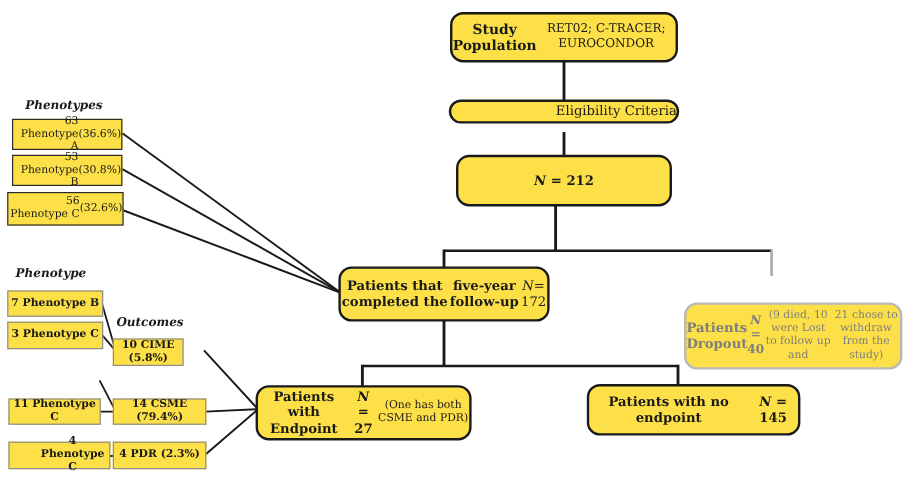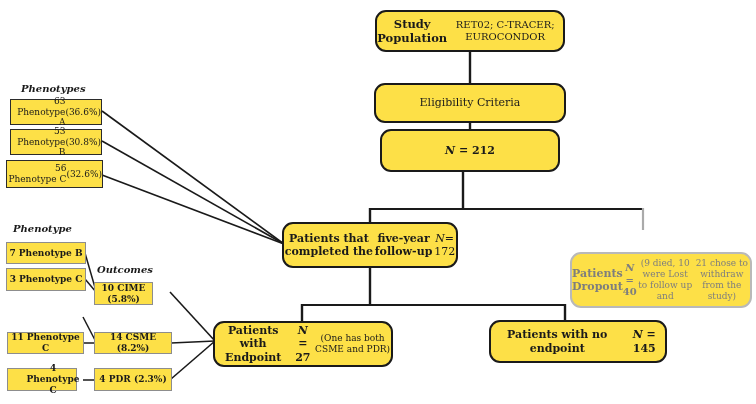--- a/index.html
+++ b/index.html
@@ -63,21 +63,21 @@
   .side-label {
     position: absolute;
     font-style: italic;
     font-weight: bold;
     font-size: 10px;
     color: #1a1a1a;
   }
 
   
   #box-study       { left: 375px; top: 10px;  width: 190px; height: 42px; }
-  #box-eligibility { left: 374px; top: 83px;  width: 192px; height: 40px; }
+  #box-eligibility { left: 374px; top: 83px;  width: 192px; height: 20px; justify-content: flex-end; }
   #box-included    { left: 380px; top: 129px; width: 180px; height: 43px; }
   #box-completed   { left: 282px; top: 222px; width: 176px; height: 46px; }
   #box-dropout     { left: 570px; top: 228px; width: 182px; height: 56px; }
   #box-endpoint    { left: 213px; top: 321px; width: 180px; height: 46px; }
   #box-noendpoint  { left: 489px; top: 320px; width: 178px; height: 43px; }
 
   
   #lbl-phenotypes { left: 21px; top: 83px; }
   #box-phA { left: 10px; top: 99px;  width: 92px; height: 26px; }
   #box-phB { left: 10px; top: 129px; width: 92px; height: 26px; }
@@ -85,21 +85,21 @@
 
   
   #lbl-phenotype { left: 13px; top: 223px; }
   #lbl-outcomes  { left: 97px; top: 264px; }
   #box-ph7B  { left: 6px;  top: 242px; width: 80px; height: 22px; }
   #box-ph3C  { left: 6px;  top: 268px; width: 80px; height: 23px; }
   #box-cime  { left: 94px; top: 282px; width: 59px; height: 23px; }
   #box-ph3B  { left: 7px;  top: 307px; width: 77px; height: 22px; }
   #box-ph11C { left: 7px;  top: 332px; width: 77px; height: 22px; }
   #box-csme  { left: 94px; top: 332px; width: 78px; height: 22px; }
-  #box-ph4C  { left: 7px;  top: 368px; width: 70px; height: 23px; padding-left: 22px; }
+  #box-ph4C  { left: 7px;  top: 368px; width: 85px; height: 23px; padding-left: 22px; }
   #box-pdr   { left: 94px; top: 368px; width: 78px; height: 23px; }
 </style>
 </head>
 <body>
 
 <div id="canvas">
 
   <svg class="connectors" viewBox="0 0 756 404">
 
     <line x1="470" y1="51" x2="470" y2="84" stroke="#1a1a1a" stroke-width="2.4"></line>
@@ -191,21 +191,21 @@
   <div class="box small-box-gray" id="box-ph3C">
     <div>3 Phenotype C</div>
   </div>
   <div class="box small-box-gray" id="box-cime">
     <div>10 CIME (5.8%)</div>
   </div>
   <div class="box small-box-gray" id="box-ph11C">
     <div>11 Phenotype C</div>
   </div>
   <div class="box small-box-gray" id="box-csme">
-    <div>14 CSME (8.2%)</div>
+    <div>14 CSME (79.4%)</div>
   </div>
   <div class="box small-box-gray" id="box-ph4C">
     <div>4 Phenotype C</div>
   </div>
   <div class="box small-box-gray" id="box-pdr">
     <div>4  PDR (2.3%)</div>
   </div>
 
 </div>
 

